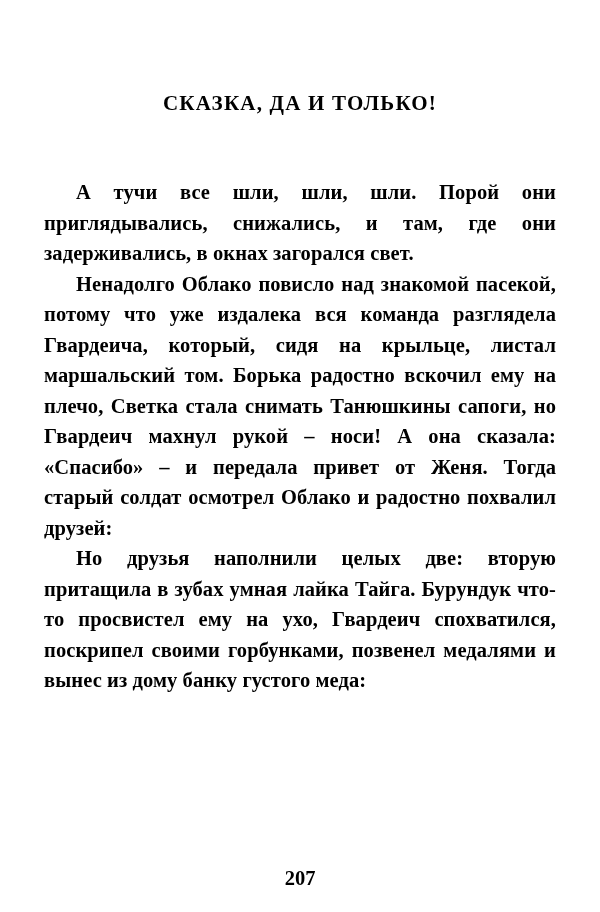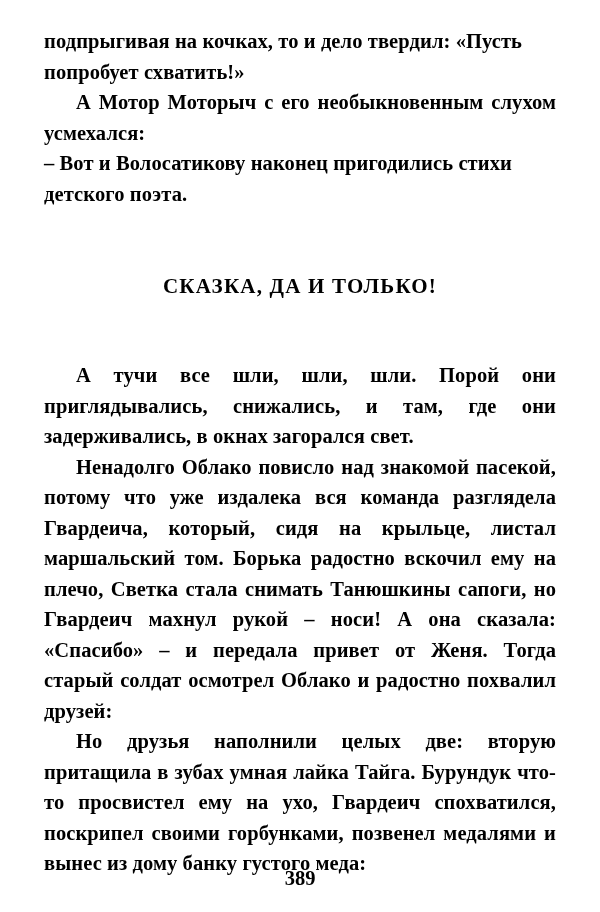--- a/index.html
+++ b/index.html
@@ -62,34 +62,29 @@
     font-size: 20.5px;
     font-weight: bold;
     font-family: "Liberation Serif", serif;
   }
 </style>
 </head>
 <body>
 
 <div class="page">
 
-  <div class="text-block">
-    <p class="para nojust">подпрыгивая на кочках, то и дело твердил: «Пусть попробует схватить!»</p>
-    <p class="para indent">А Мотор Моторыч с его необыкновенным слухом усмехался:</p>
-    <p class="para nojust">– Вот и Волосатикову наконец пригодились стихи детского поэта.</p>
-  </div>
 
   <div class="gap-before-title"></div>
 
   <h2 class="section-title">СКАЗКА, ДА И ТОЛЬКО!</h2>
 
   <div class="gap-after-title"></div>
 
   <div class="text-block">
     <p class="para indent">А тучи все шли, шли, шли. Порой они приглядывались, снижались, и там, где они задерживались, в окнах загорался свет.</p>
     <p class="para indent">Ненадолго Облако повисло над знакомой пасекой, потому что уже издалека вся команда разглядела Гвардеича, который, сидя на крыльце, листал маршальский том. Борька радостно вскочил ему на плечо, Светка стала снимать Танюшкины сапоги, но Гвардеич махнул рукой – носи! А она сказала: «Спасибо» – и передала привет от Женя. Тогда старый солдат осмотрел Облако и радостно похвалил друзей:</p>
     <p class="para indent">Но друзья наполнили целых две: вторую притащила в зубах умная лайка Тайга. Бурундук что-то просвистел ему на ухо, Гвардеич спохватился, поскрипел своими горбунками, позвенел медалями и вынес из дому банку густого меда:</p>
 
   </div>
 
-  <div class="page-number">389</div>
+  <div class="page-number">207</div>
 
 </div>
 
 </body></html>

